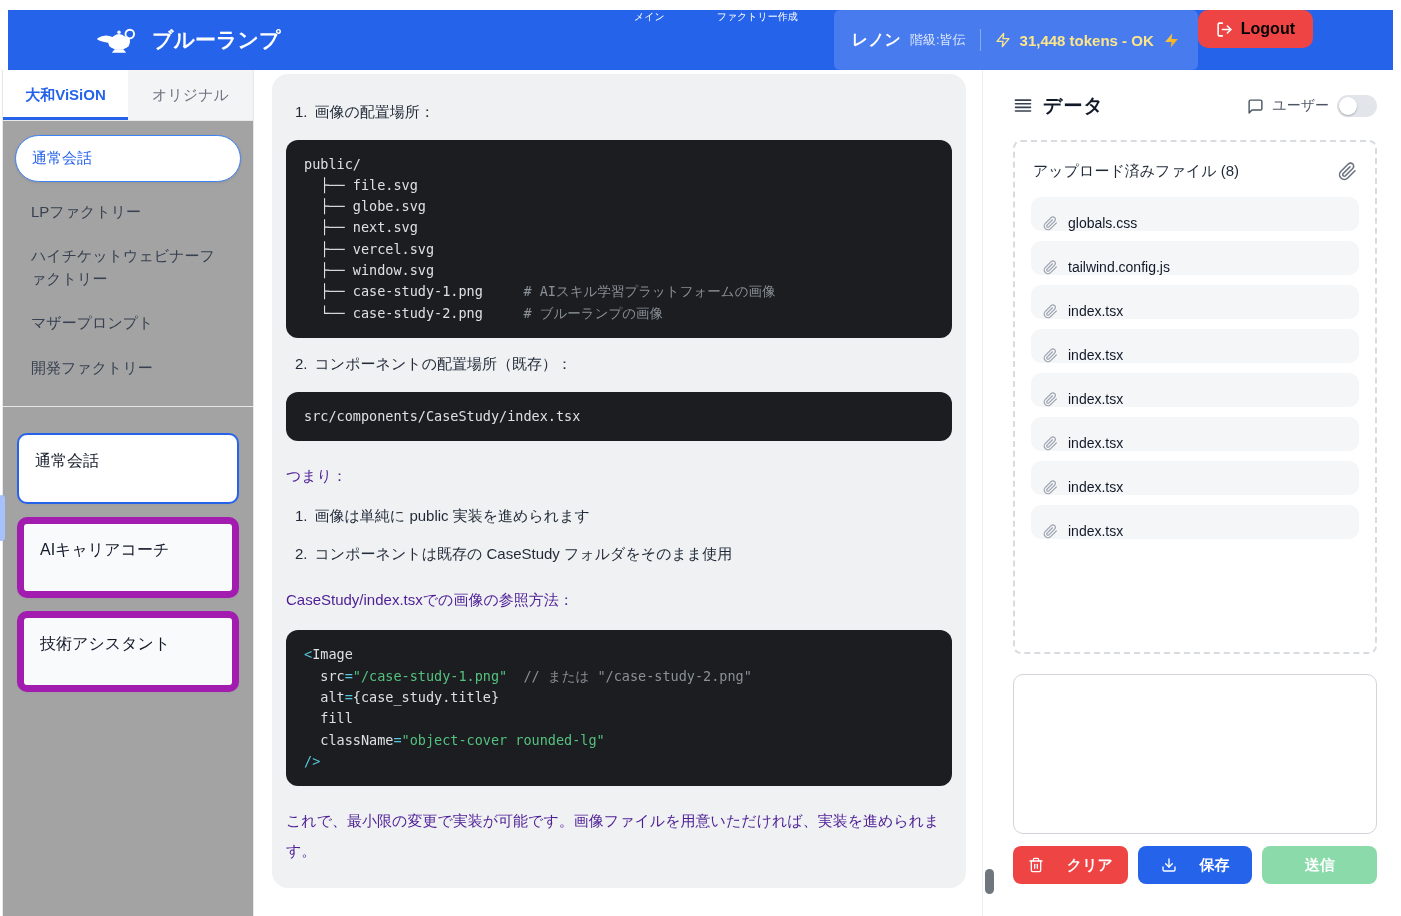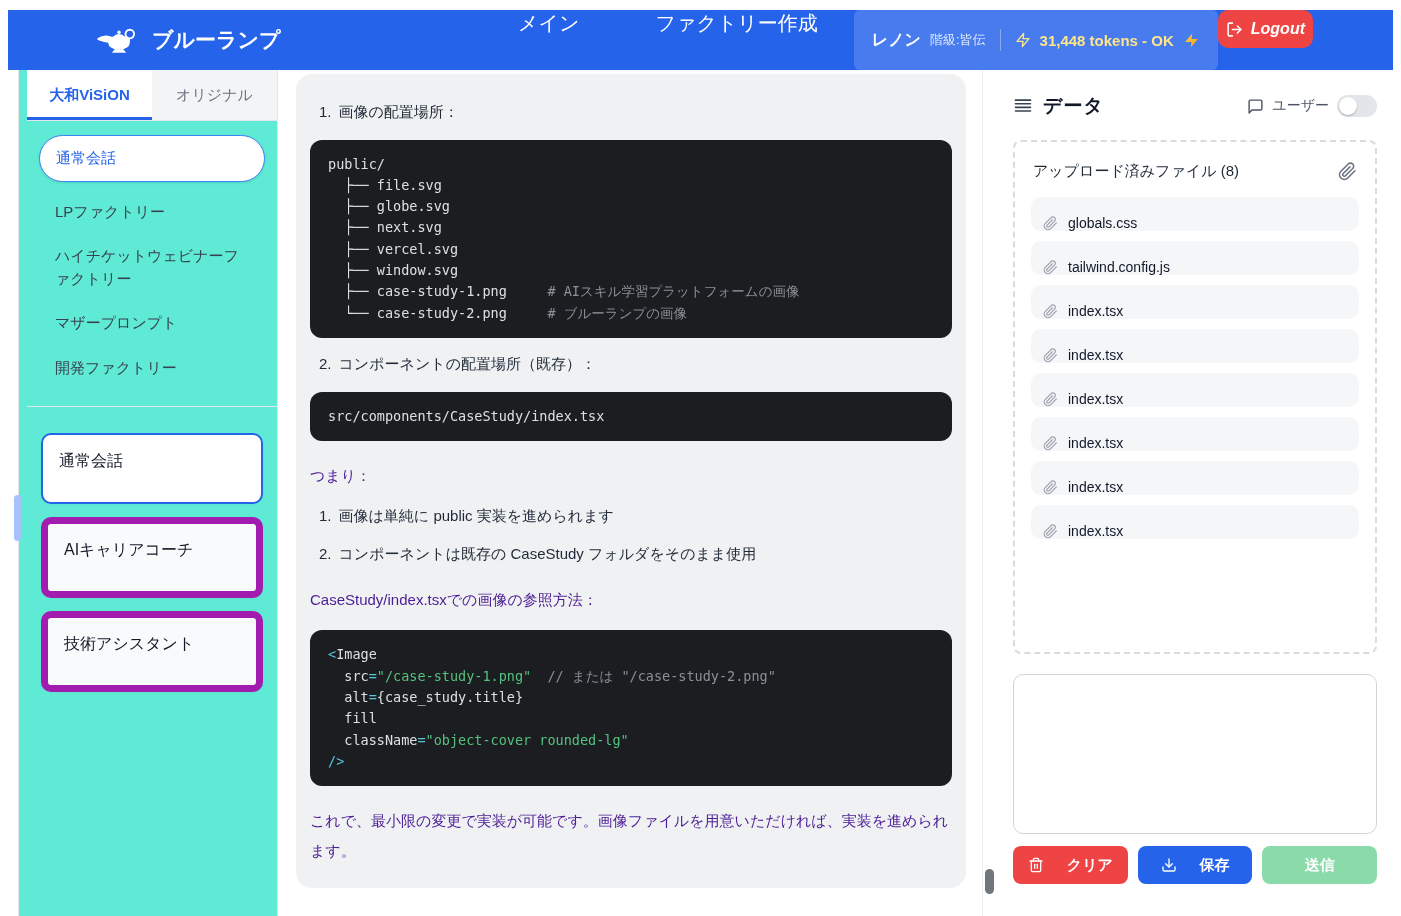--- a/index.html
+++ b/index.html
@@ -3,38 +3,38 @@
 <meta charset="utf-8">
 <style>
   html,body{margin:0;padding:0;background:#fff;}
   body{font-family:"Liberation Sans","DejaVu Sans",sans-serif;-webkit-font-smoothing:antialiased;}
   .page{position:relative;width:1401px;height:916px;overflow:hidden;background:#fff;}
 
   
   .navbar{position:absolute;top:10px;left:8px;right:8px;height:60px;background:#2563eb;
           display:flex;box-sizing:border-box;padding-left:88px;}
   .brand{display:flex;align-items:center;gap:10px;color:#fff;font-size:21px;font-weight:700;cursor:pointer;}
-  .nav-links{margin-left:auto;display:flex;gap:76px;margin-right:36px;color:#fff;font-size:20px;}
+  .nav-links{margin-left:auto;display:flex;gap:52px;margin-right:36px;color:#fff;font-size:10px;}
   .nav-link{cursor:pointer;}
   .user-pill{display:flex;align-items:center;gap:9px;background:rgba(255,255,255,.16);
              border-radius:6px;padding:8px 18px;}
   .u-name{color:#fff;font-weight:700;font-size:16px;}
   .u-rank{color:rgba(255,255,255,.82);font-size:13px;}
   .u-div{width:1px;height:22px;background:rgba(255,255,255,.35);margin:0 5px;}
   .u-tokens{color:#fde68a;font-size:15px;font-weight:600;}
-  .logout{display:flex;align-items:center;gap:8px;background:#ef4444;color:#ffffff;border:none;
-          border-radius:10px;height:38px;padding:0 8px;font-size:16px;font-weight:600;
-          margin-right:80px;cursor:pointer;font-family:inherit;font-style:italic;}
+  .logout{display:flex;align-items:center;gap:8px;background:#ef4444;color:#000000;border:none;
+          border-radius:10px;height:38px;padding:0 18px;font-size:16px;font-weight:600;
+          margin-right:80px;cursor:pointer;font-family:inherit;}
 
   
   .app-row{position:absolute;top:70px;left:0;right:0;bottom:0;display:flex;}
 
   
-  .sidebar{width:250px;margin-left:18px;border-left:1px solid #e5e7eb;border-right:1px solid #e5e7eb;
-           position:relative;background:#5eead4;box-sizing:content-box;padding-left:8px;}
+  .sidebar{width:250px;margin-left:2px;border-left:1px solid #e5e7eb;border-right:1px solid #e5e7eb;
+           position:relative;background:#a3a3a3;box-sizing:content-box;}
   .tabs{display:flex;height:50px;border-bottom:1px solid #e5e7eb;}
   .tab{flex:1;display:flex;align-items:center;justify-content:center;font-size:15px;color:#6b7280;
        background:#f3f4f6;cursor:pointer;}
   .tab.active{background:#fff;color:#2563eb;font-weight:700;box-shadow:inset 0 -3px 0 #2563eb;}
   .side-list{padding:14px 12px 2px;}
   .side-item{padding:11px 16px;font-size:15px;color:#374151;line-height:1.5;cursor:pointer;}
   .side-item-selected{border:1.5px solid #3b82f6;border-radius:9999px;color:#2563eb;background:#fff;
                       box-shadow:0 1px 3px rgba(0,0,0,.10);margin-bottom:8px;}
   .side-sep{border-top:1px solid #e5e7eb;margin-top:14px;}
   .side-cards{padding:26px 14px 0;display:flex;flex-direction:column;gap:13px;}

